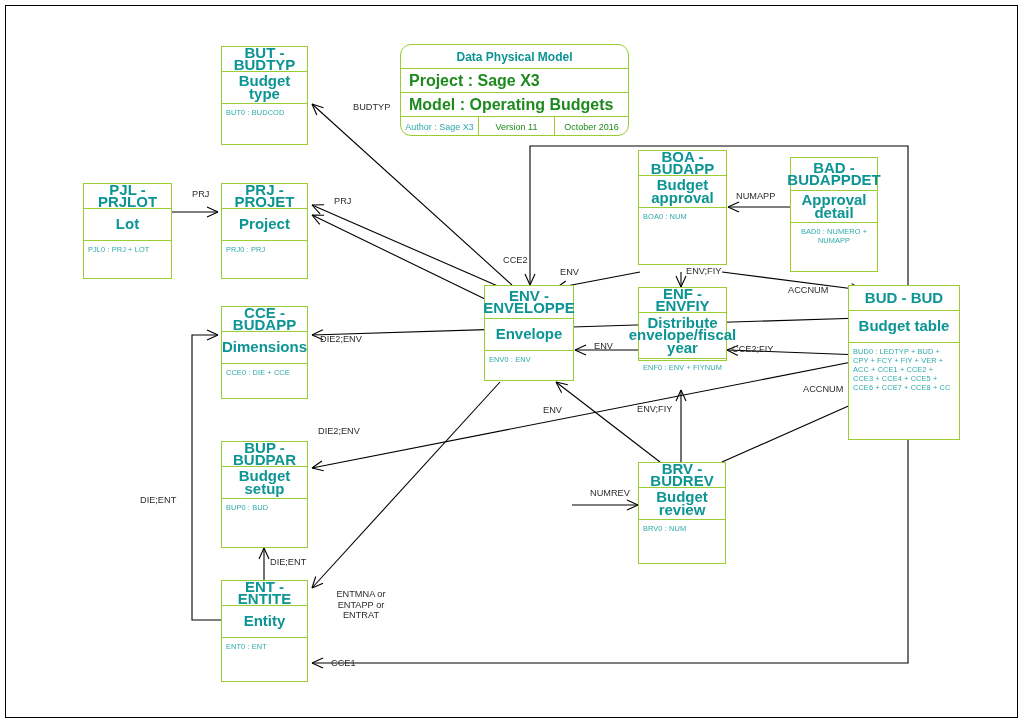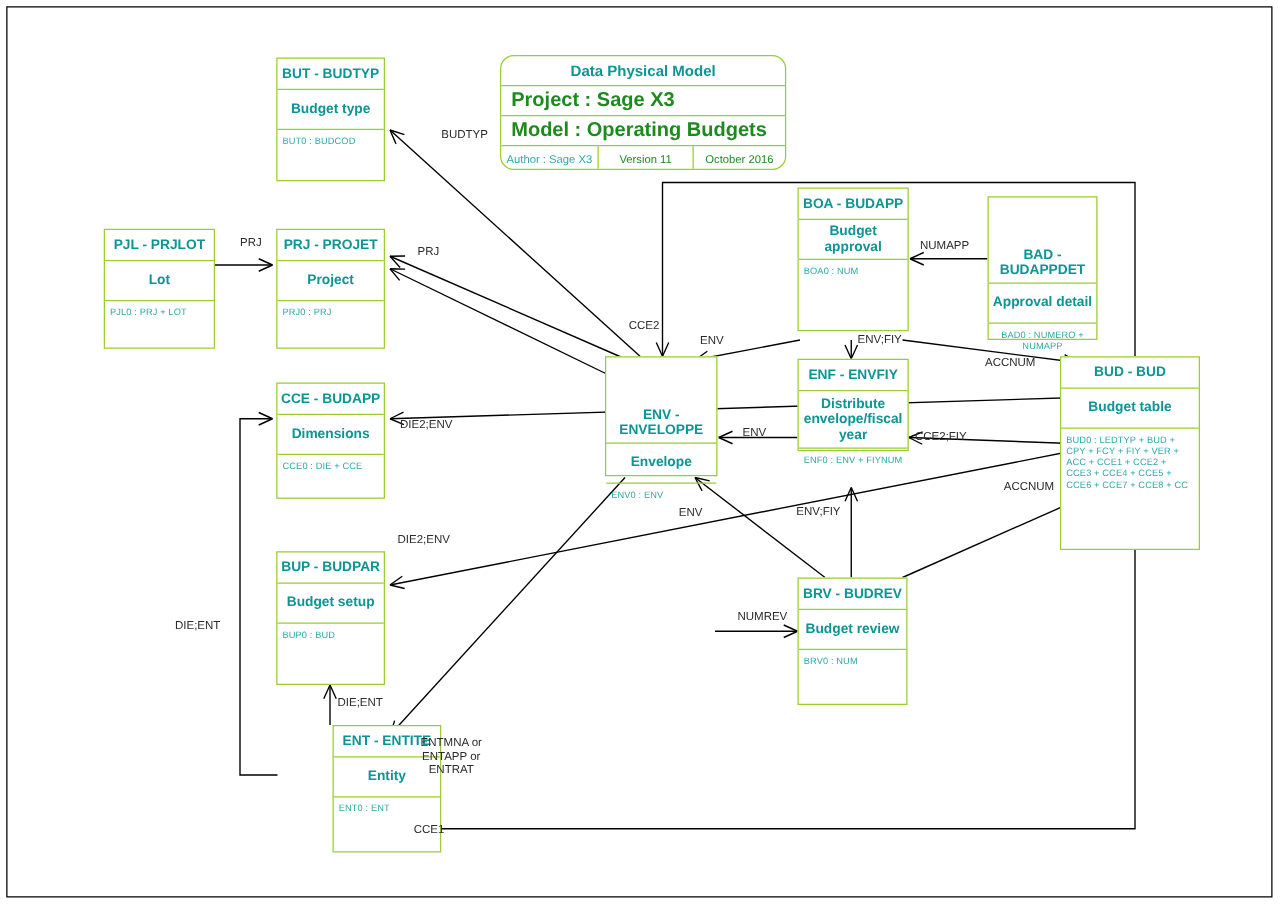--- a/index.html
+++ b/index.html
@@ -5,28 +5,28 @@
   html,body{margin:0;padding:0;background:#ffffff;}
   body{font-family:"Liberation Sans",sans-serif;}
   #page{position:relative;width:1025px;height:725px;background:#ffffff;overflow:hidden;}
   #frame{position:absolute;left:5px;top:5px;width:1013px;height:713px;border:1px solid #000;box-sizing:border-box;}
   svg#wires{position:absolute;left:0;top:0;width:1025px;height:725px;pointer-events:none;}
 
   
   .ent{position:absolute;border:1.4px solid #9ACD32;box-sizing:border-box;background:#fff;}
   .ent .hd,.ent .nm{border-bottom:1.4px solid #9ACD32;box-sizing:border-box;
       display:flex;align-items:center;justify-content:center;text-align:center;
-      color:#0D9494;font-weight:bold;font-size:11px;line-height:12.5px;padding:1px 2px;}
+      color:#0D9494;font-weight:bold;font-size:15px;line-height:12.5px;padding:1px 2px;}
   .ent .hd{height:25px;}
   .ent .nm{height:32px;}
   .ent .ky{box-sizing:border-box;padding:4px 4px 2px 4px;color:#2FA9A9;
       font-size:7.4px;line-height:9px;letter-spacing:.1px;}
   .ent .ky.ctr{text-align:center;}
   .ent.tall3 .nm{height:46px;}
-  .ent.tall2 .hd{height:33px;margin-top:36px;}
+  .ent.tall2 .hd{height:33px;}
 
   
   #titleblock{position:absolute;left:400px;top:44px;width:229px;height:92px;
       border:1.6px solid #9ACD32;border-radius:11px;box-sizing:border-box;background:#fff;overflow:hidden;}
   #titleblock .row{box-sizing:border-box;border-bottom:1.4px solid #9ACD32;
       display:flex;align-items:center;}
   #titleblock .r1{height:24px;justify-content:center;color:#0D9494;font-weight:bold;font-size:12px;}
   #titleblock .r2,#titleblock .r3{height:24px;padding-left:8px;color:#1E8A1E;font-weight:bold;font-size:16px;}
   #titleblock .r4{height:20px;border-bottom:none;padding:0;}
   #titleblock .r4 .c{height:100%;display:flex;align-items:center;justify-content:center;
@@ -135,21 +135,21 @@
     <div class="nm">Dimensions</div>
     <div class="ky">CCE0 : DIE + CCE</div>
   </div>
 
   <div class="ent" style="left:221px;top:441px;width:87px;height:107px;">
     <div class="hd">BUP - BUDPAR</div>
     <div class="nm">Budget setup</div>
     <div class="ky">BUP0 : BUD</div>
   </div>
 
-  <div class="ent" style="left:221px;top:580px;width:87px;height:102px;margin-left:45px;">
+  <div class="ent" style="left:221px;top:580px;width:87px;height:102px;">
     <div class="hd">ENT - ENTITE</div>
     <div class="nm">Entity</div>
     <div class="ky">ENT0 : ENT</div>
   </div>
 
   <div class="ent tall2" style="left:484px;top:285px;width:90px;height:96px;">
     <div class="hd">ENV - ENVELOPPE</div>
     <div class="nm">Envelope</div>
     <div class="ky">ENV0 : ENV</div>
   </div>

